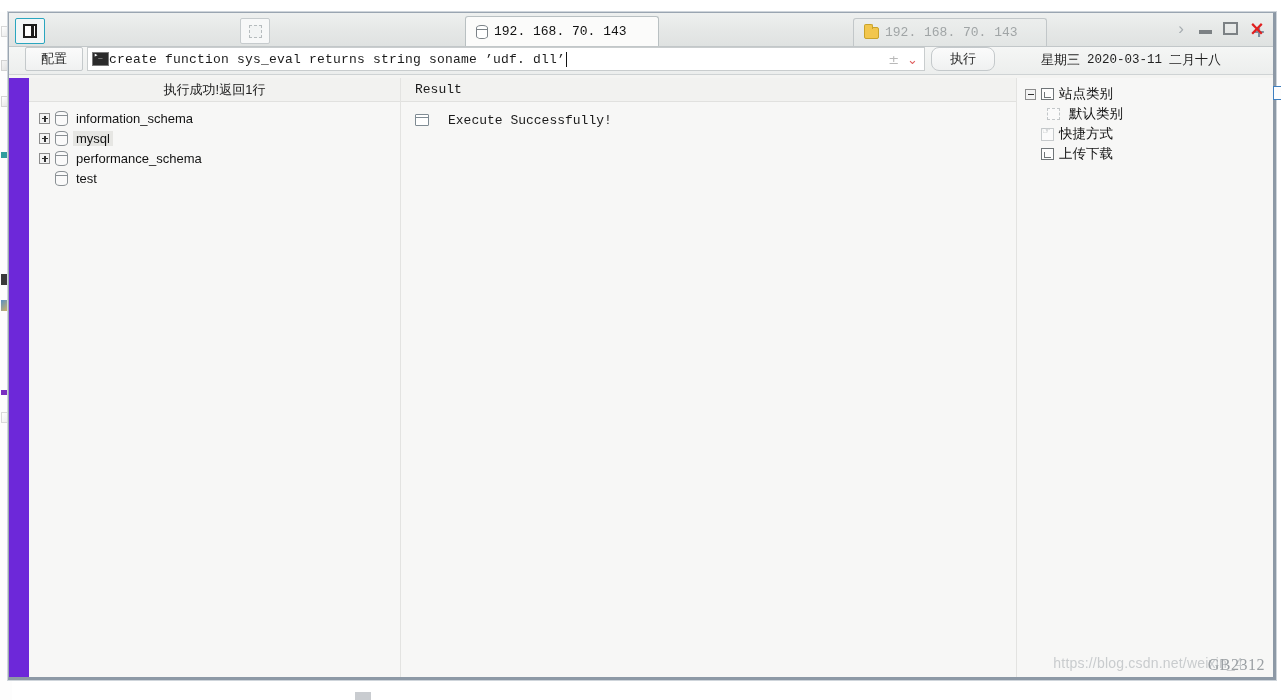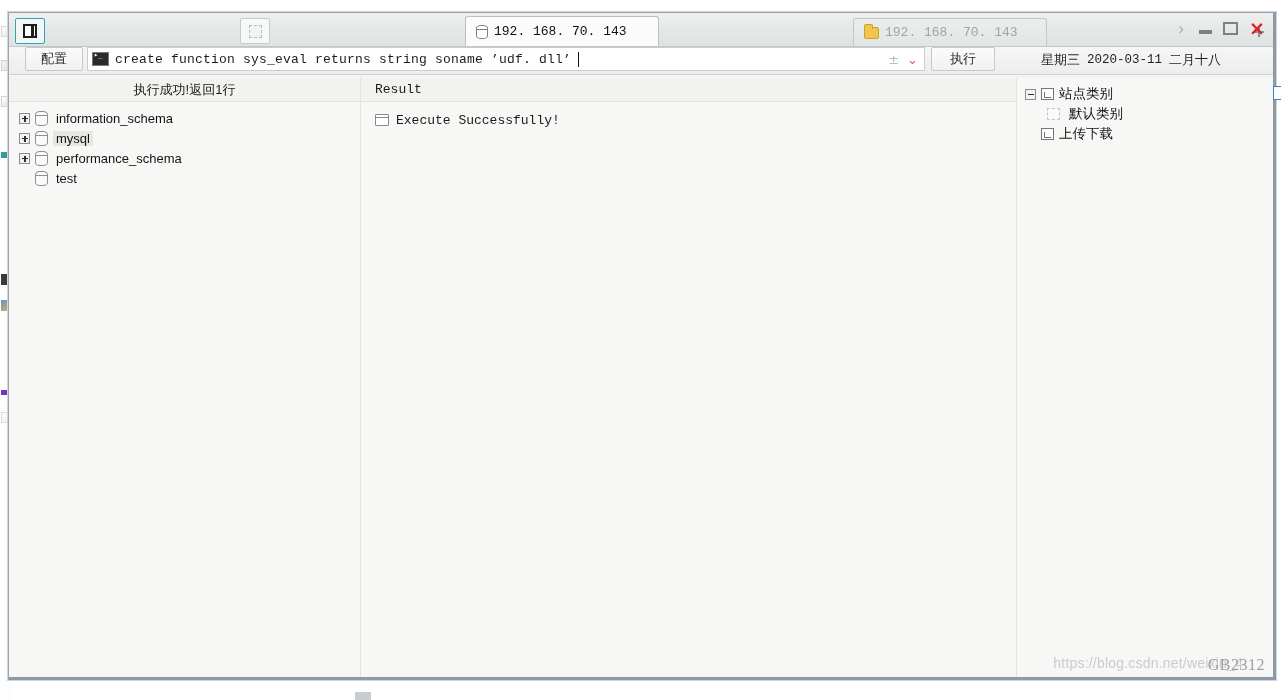--- a/index.html
+++ b/index.html
@@ -152,21 +152,21 @@
   .btn-config {
     min-width: 58px; height: 24px;
     border: 1px solid #c4c9cb; background: linear-gradient(to bottom,#fbfbfb,#f0f1f1);
     display: flex; align-items: center; justify-content: center;
     font-size: 13px; color: #2c2c2c; border-radius: 2px;
     font-family: "Liberation Sans", sans-serif;
   }
   .cmdbar {
     flex: 1; height: 24px; background: #ffffff;
     border: 1px solid #c9cdce;
-    display: flex; align-items: center; gap: 6px; padding: 0 4px;
+    display: flex; align-items: center; padding: 0 4px;
     position: relative;
   }
   .ic-console {
     width: 17px; height: 14px; flex: none;
     background: #2b2b2b; border: 1px solid #7a7a7a;
     position: relative;
   }
   .ic-console::after {
     content: "▸_"; position: absolute; left: 1px; top: -2px;
     color: #fff; font-size: 7px; font-family:"DejaVu Sans Mono",monospace;
@@ -190,42 +190,42 @@
     font-family:"DejaVu Sans",sans-serif;
   }
   .ic-chevdown {
     color: #e06060; font-size: 13px; line-height: 13px;
     font-family:"DejaVu Sans",sans-serif;
   }
   .btn-exec {
     min-width: 64px; height: 24px;
     border: 1px solid #c4c9cb; background: linear-gradient(to bottom,#fbfbfb,#f0f1f1);
     display: flex; align-items: center; justify-content: center;
-    font-size: 13px; color: #2c2c2c; border-radius: 2px;
+    font-size: 13px; color: #2c2c2c; border-radius: 8px;
     margin-left: 2px;
   }
   .datebar {
     width: 252px; height: 26px;
     display: flex; align-items: center; justify-content: center; gap: 7px;
     font-size: 13px; color: #1f1f1f;
     margin-left: 6px;
   }
   .datebar .dnum { font-family: "Liberation Mono", monospace; font-size: 12.5px; }
 
   
   .body {
     position: absolute; left: 0; right: 0; top: 65px; bottom: 0;
     display: flex;
     background: #f7f7f6;
   }
   .pane-left {
-    width: 352px;
-    background: #a21caf;
+    width: 392px;
+    background: #6d28d9;
     border-right: 1px solid #e3e3e1;
-    display: flex; flex-direction: column;
+    display: flex; flex-direction: column; padding-left: 20px;
   }
   .pane-header {
     height: 24px; display: flex; align-items: center; justify-content: center;
     font-size: 13px; color: #1b1b1b;
     background: #f2f2f0;
     border-bottom: 1px solid #e1e1df;
   }
   .pane-header.left-h { font-family: "Liberation Sans", sans-serif; }
   .tree { padding: 6px 0 0 10px; flex: 1; background: #f7f7f6; }
   .tnode {
@@ -263,21 +263,21 @@
     background: #f7f7f6;
     border-right: 1px solid #e3e3e1;
     display: flex; flex-direction: column;
   }
   .pane-header.mid-h {
     justify-content: flex-start; padding-left: 14px;
     font-family: "Liberation Mono", monospace; font-size: 13px;
   }
   .result-list { padding: 8px 0 0 14px; flex: 1; }
   .rnode {
-    display: flex; align-items: center; gap: 7px;
+    display: flex; align-items: center; gap: 19px;
     height: 20px; font-family: "Liberation Mono", monospace;
     font-size: 13px; color: #1a1a1a;
   }
   .ic-window {
     width: 14px; height: 12px; flex: none; background: #fff;
     border: 1.4px solid #7f8b93; position: relative; border-radius: 1px;
   }
   .ic-window::after {
     content: ""; position: absolute; left: 0; top: 2px; right: 0;
     height: 1.4px; background: #7f8b93;
@@ -482,20 +482,25 @@
         </div>
 
         <div class="rnode2 indent1">
           <span class="ic-sq-d"></span>
           <span style="margin-left:4px">默认类别</span>
         </div>
 
 
 
 
+        <div class="rnode2">
+          <span class="expander none"></span>
+          <span class="ic-hand"></span>
+          <span>快捷方式</span>
+        </div>
 
         <div class="rnode2">
           <span class="expander none"></span>
           <span class="ic-sq"></span>
           <span>上传下载</span>
         </div>
 
       </div>
     </div>
   </div>

